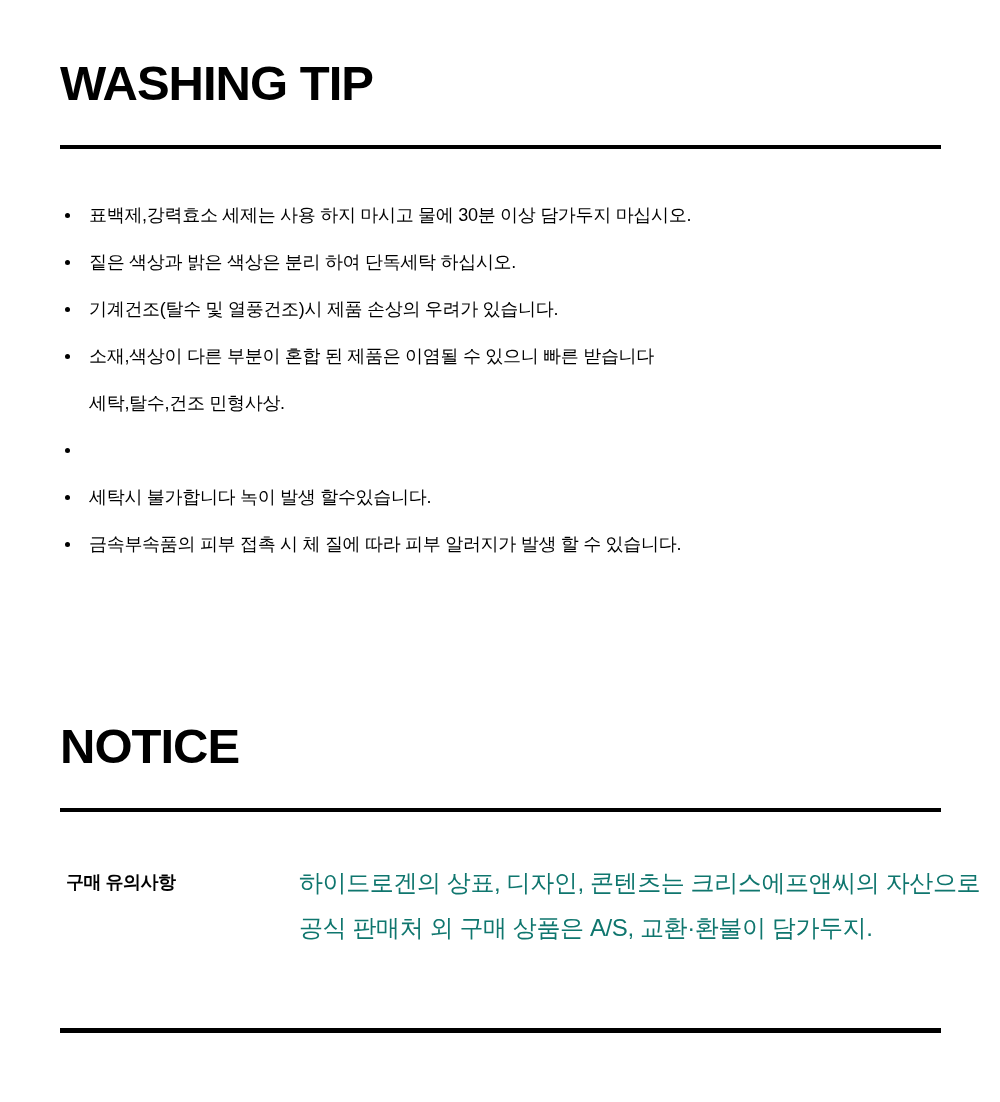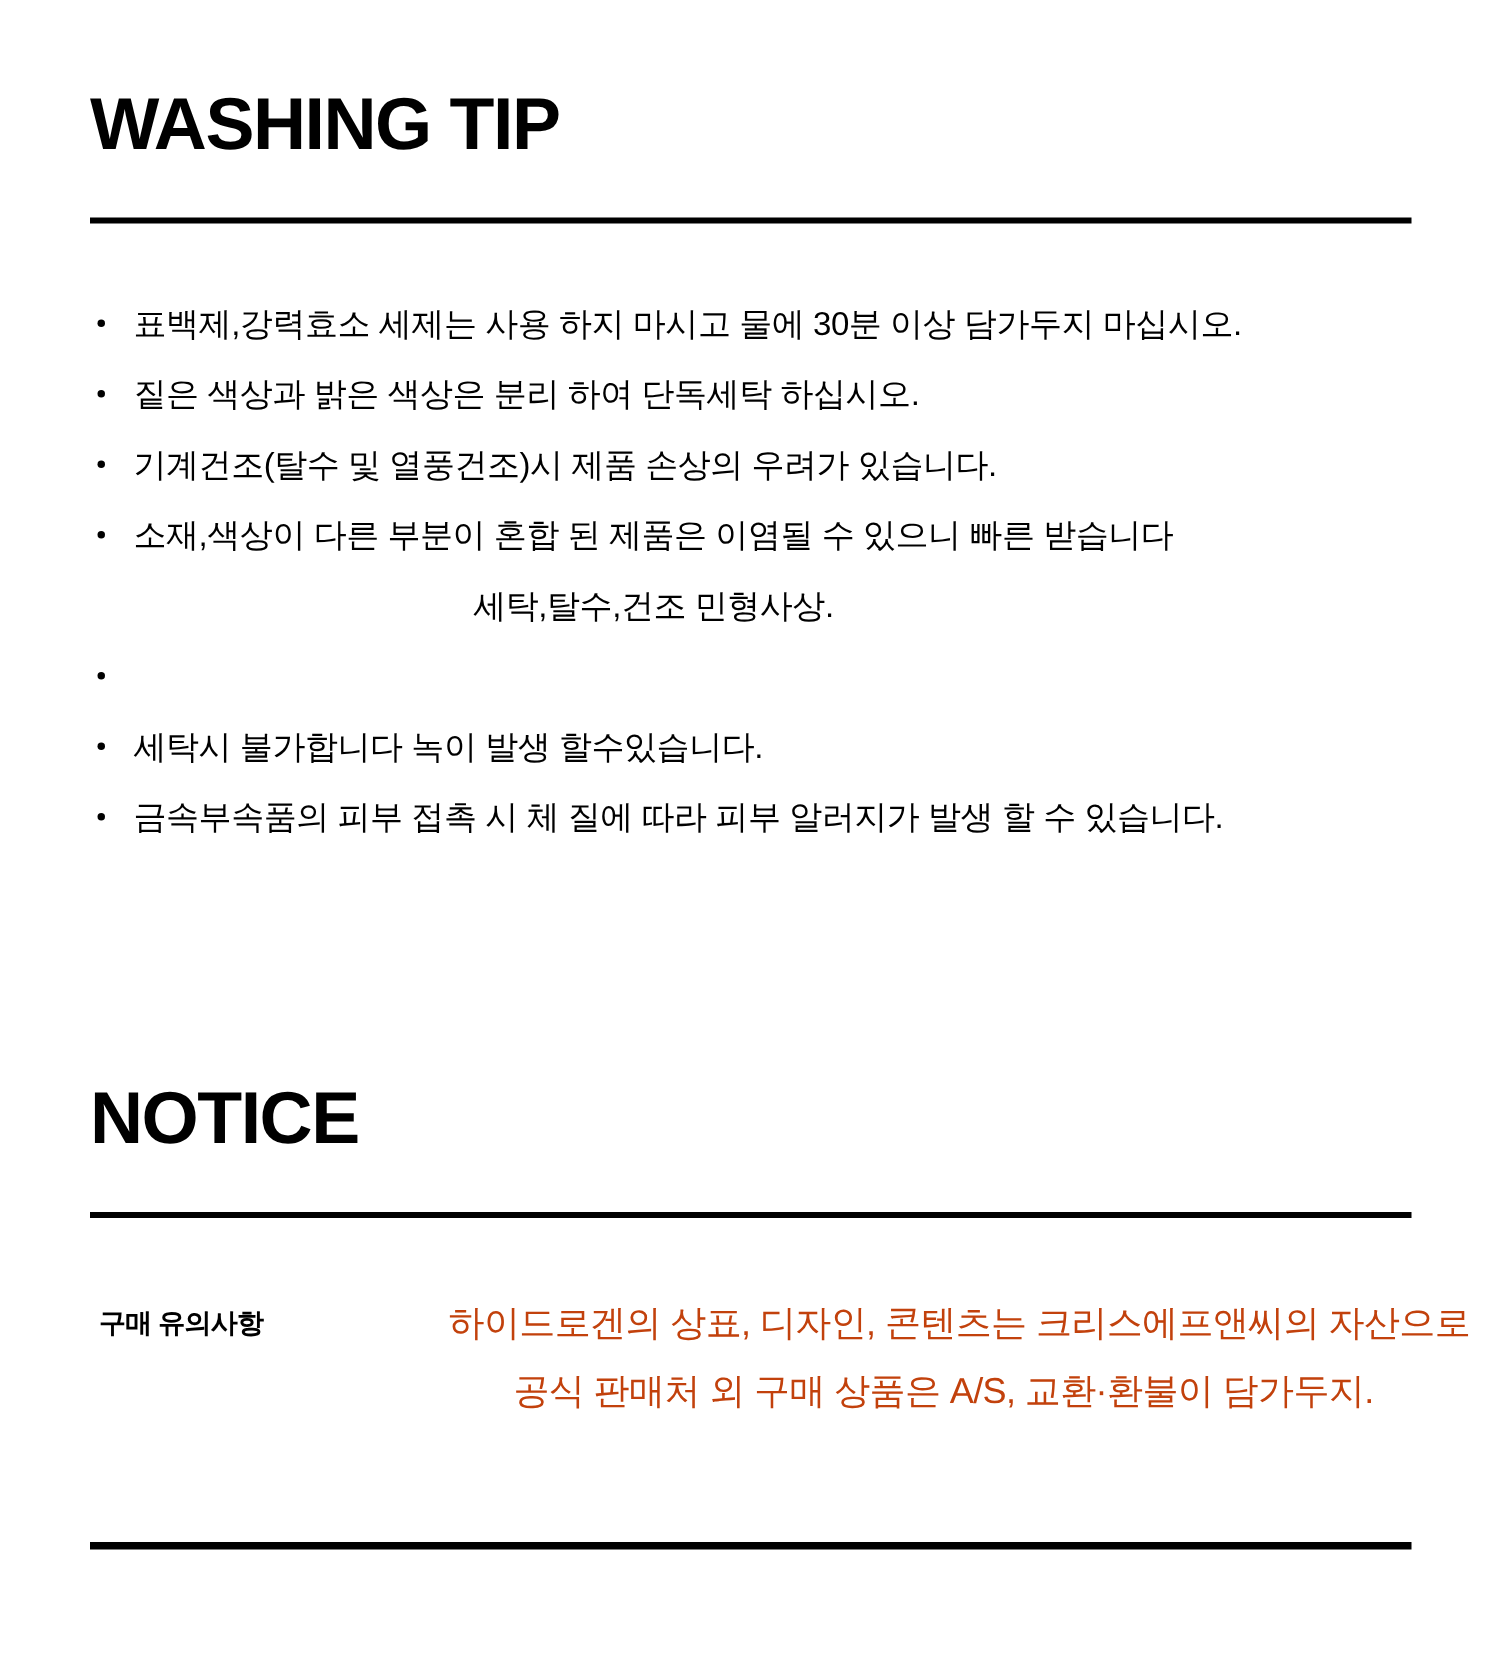--- a/index.html
+++ b/index.html
@@ -9,21 +9,20 @@
     font-family: "Liberation Sans", "DejaVu Sans", sans-serif;
     color: #000000;
   }
   .page {
     position: relative;
     width: 1000px;
     height: 1102px;
     margin: 0 auto;
     background: #ffffff;
     overflow: hidden;
-    text-align: center;
   }
   .section-title {
     position: absolute;
     left: 60px;
     margin: 0;
     font-size: 49px;
     line-height: 49px;
     font-weight: 800;
     letter-spacing: -1px;
     white-space: nowrap;
@@ -60,21 +59,21 @@
     align-items: center;
   }
   .dot {
     width: 5px;
     height: 5px;
     margin-left: 5px;
     border-radius: 50%;
     background: #000000;
   }
   .bullet-text {
-    font-size: 22px;
+    font-size: 18px;
     line-height: 47px;
     letter-spacing: -0.3px;
     white-space: nowrap;
     color: #000000;
   }
   .bullet-line { white-space: nowrap; }
 
   .notice-row {
     position: absolute;
     left: 0;
@@ -96,21 +95,21 @@
     position: absolute;
     left: 299px;
     top: 0;
     width: 660px;
   }
   .notice-body-line {
     font-size: 24px;
     line-height: 45px;
     letter-spacing: -0.4px;
     white-space: nowrap;
-    color: #c2410c;
+    color: #0f766e;
   }
 </style>
 </head>
 <body>
 
 <div class="page">
 
   <h1 class="section-title" id="washing-title">WASHING TIP</h1>
 
   <div class="rule" id="rule-washing"></div>

